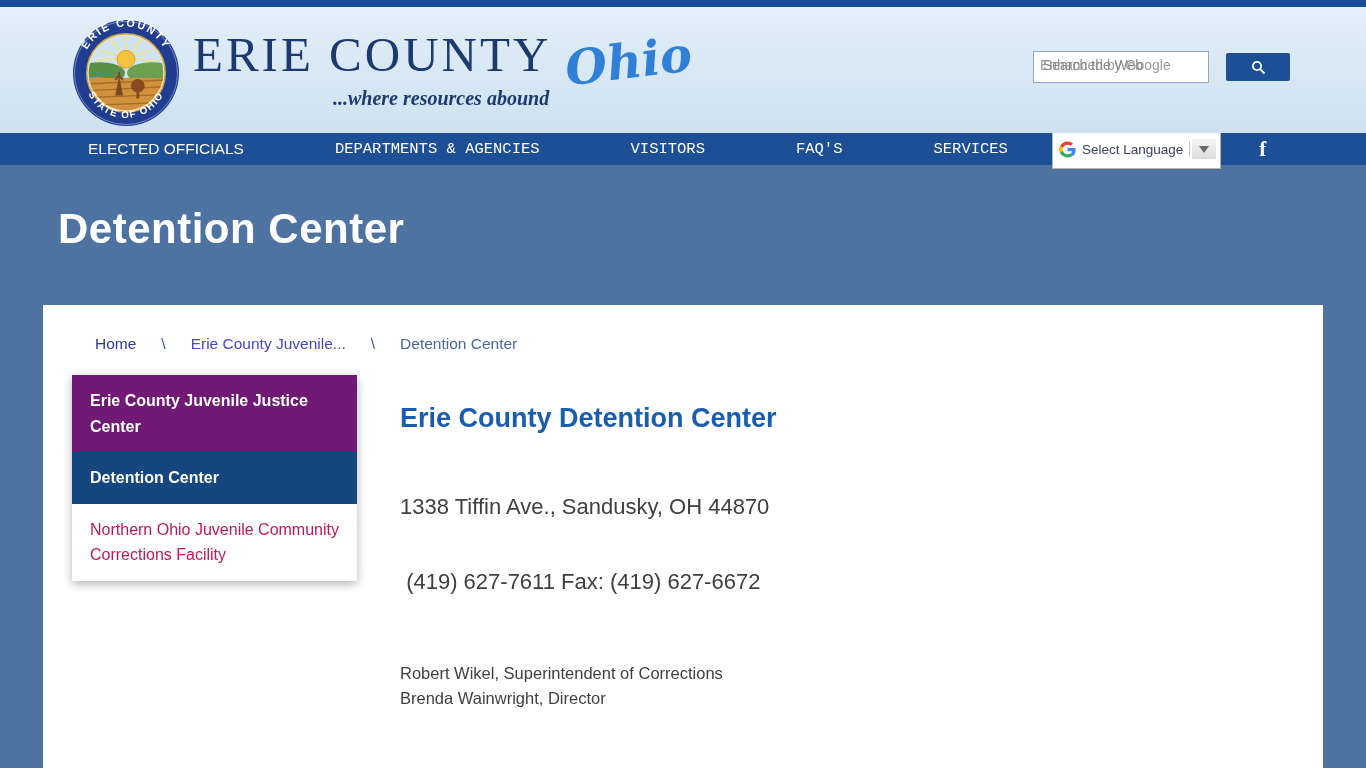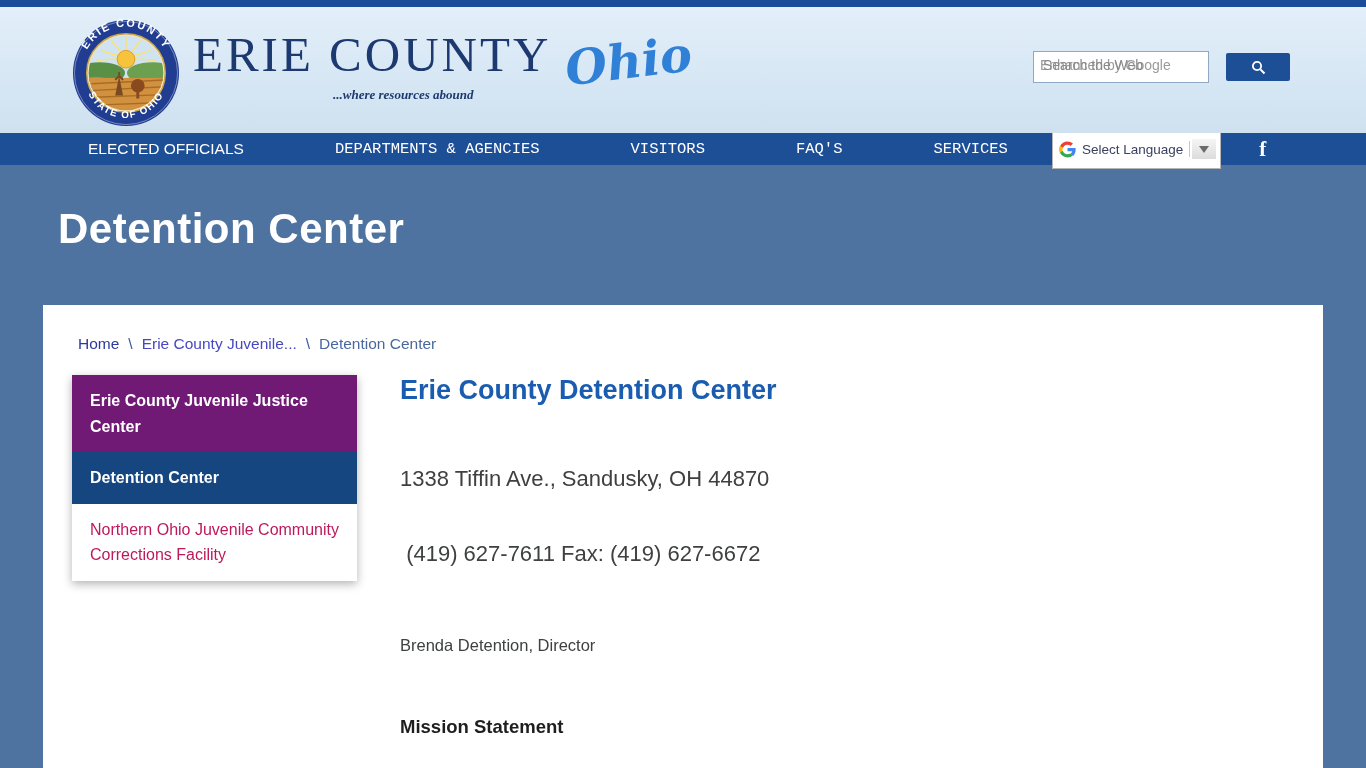--- a/index.html
+++ b/index.html
@@ -9,21 +9,21 @@
   
   .top-strip { height:7px; background:#1a4c9a; }
 
   
   .header { height:126px; background:linear-gradient(180deg,#e3effa 0%,#d4e5f3 70%,#cfe0ef 100%); position:relative; }
   .seal-wrap { position:absolute; left:72px; top:12px; width:108px; height:108px; cursor:pointer; }
   .brand { position:absolute; left:193px; top:22px; cursor:pointer; }
   .brand-row { display:flex; align-items:flex-start; }
   .brand-title { font-family:"Liberation Serif", serif; font-size:49px; color:#1d3a70; letter-spacing:3px; line-height:1.05; }
   .brand-script { font-family:"DejaVu Serif", serif; font-style:italic; font-weight:bold; font-size:48px; color:#2f80d6; margin-left:14px; transform:rotate(-7deg); line-height:1; margin-top:8px; }
-  .brand-tagline { font-family:"Liberation Serif", serif; font-style:italic; font-weight:bold; font-size:13px; color:#1d3a70; margin:2px 0 0 140px; }
+  .brand-tagline { font-family:"Liberation Serif", serif; font-style:italic; font-weight:bold; font-size:20px; color:#1d3a70; margin:2px 0 0 140px; }
 
   .search-area { position:absolute; top:44px; left:1033px; display:flex; align-items:center; }
   .search-box { width:176px; height:32px; background:#fff; border:1px solid #8fa8c4; position:relative; overflow:hidden; }
   .search-overlay { position:absolute; top:5px; font-size:14px; color:#8a8a8a; white-space:nowrap; }
   .ov1 { left:9px; }
   .ov2 { left:6px; opacity:.85; }
   .search-btn { width:64px; height:28px; margin-left:17px; background:#1d4f97; border:none; border-radius:2px; display:flex; align-items:center; justify-content:center; cursor:pointer; }
 
   
   .nav { height:32px; background:#1d4f97; display:flex; align-items:center; color:#fff; }
@@ -36,35 +36,35 @@
   .translate-arrow-box { width:24px; height:20px; background:linear-gradient(180deg,#f5f5f5,#dcdcdc); display:flex; align-items:center; justify-content:center; }
   .arrow-down { width:0; height:0; border-left:5px solid transparent; border-right:5px solid transparent; border-top:7px solid #6b6b6b; }
   .fb { margin-left:38px; color:#fff; font-family:"Liberation Serif", serif; font-weight:bold; font-size:21px; cursor:pointer; }
 
   
   .banner { height:140px; padding:40px 0 0 58px; }
   .banner-title { color:#fff; font-size:42px; font-weight:bold; letter-spacing:.5px; }
 
   
   .card { margin:0 43px; background:#fff; height:463px; padding-top:30px; }
-  .breadcrumb { padding-left:35px; font-size:15.5px; display:flex; gap:9px; align-items:center; }
+  .breadcrumb { padding-left:52px; font-size:15.5px; display:flex; gap:25px; align-items:center; }
   .bc-link { color:#2b3a9e; cursor:pointer; }
   .bc-link2 { color:#4747c4; cursor:pointer; }
   .bc-sep { color:#3c55a0; }
   .bc-current { color:#49689f; }
 
   .content-row { display:flex; margin-top:22px; }
   .sidebar { width:285px; margin-left:29px; box-shadow:0 3px 9px rgba(0,0,0,.3); align-self:flex-start; }
   .side-item { padding:13px 18px; font-size:16px; line-height:1.6; cursor:pointer; }
   .side-parent { background:#701a75; color:#fff; font-weight:bold; }
   .side-active { background:#154680; color:#fff; font-weight:bold; }
   .side-normal { background:#fff; color:#be185d; }
 
   .main { margin-left:43px; width:868px; }
-  .main-heading { color:#1a5cb0; font-size:27px; font-weight:bold; }
+  .main-heading { color:#1a5cb0; font-size:27px; font-weight:bold;margin-top:28px; }
   .addr-block { margin-top:10px; font-size:22px; color:#3f4040; line-height:25px; white-space:pre-wrap; }
   .staff-block { margin-top:17px; font-size:16.5px; color:#3f4040; line-height:25px; }
   .sec-heading { margin-top:58px; font-size:18.5px; font-weight:bold; color:#1e1e1e; }
 </style>
 </head>
 <body>
 
 <div class="page">
 
   <div class="top-strip"></div>
@@ -187,21 +187,22 @@
         <div class="side-item side-normal">Northern Ohio Juvenile Community Corrections Facility</div>
       </div>
 
       <div class="main">
         <div class="main-heading">Erie County Detention Center</div>
         <div class="addr-block">
           <div>1338 Tiffin Ave., Sandusky, OH 44870</div>
           <div> (419) 627-7611 Fax: (419) 627-6672</div>
         </div>
         <div class="staff-block">
-          <div>Brenda Detention, Director</div>
+          <div>Robert Wikel, Superintendent of Corrections</div>
+          <div>Brenda Wainwright, Director</div>
         </div>
         <div class="sec-heading">Mission Statement</div>
 
       </div>
 
     </div>
   </div>
 
 </div>
 

